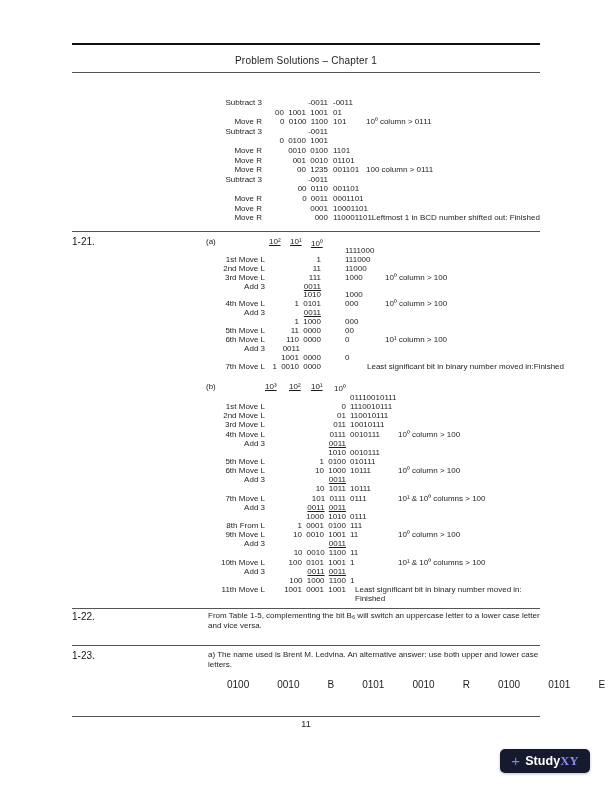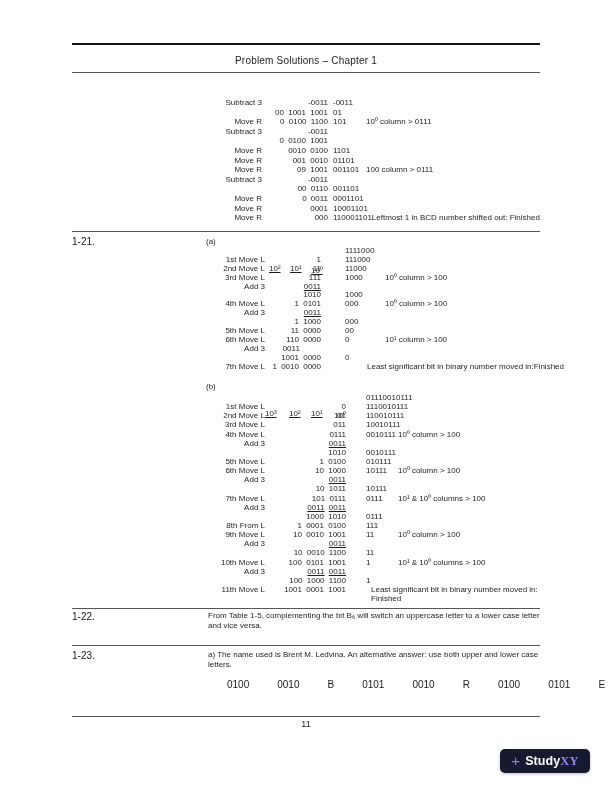--- a/index.html
+++ b/index.html
@@ -33,29 +33,29 @@
   .b1 .noteT{margin-left:0;}
   .pa .arow{height:8.9px;line-height:8.9px;}
   .pa .lbl{width:115px;}
   .pa .bcd{width:56px;}
   .pa .bin{margin-left:24px;}
   .pa .note{left:235px;}
   .pa .noteT{margin-left:22px;}
   .pb .arow{height:9.15px;line-height:9.15px;}
   .pb .lbl{width:115px;}
   .pb .bcd{width:81px;}
-  .pb .bin{margin-left:20px;}
+  .pb .bin{margin-left:4px;}
   .pb .note{left:248px;}
   .pb .noteT{margin-left:5px;}
   .pa{left:150px;top:247px;}
   .pb{left:150px;top:393px;}
   
   .parthdr{position:absolute;font-size:8px;height:10px;}
   .parthdr .ptag{position:absolute;left:56px;top:0;}
-  .hcol{position:absolute;top:0;margin-top:27px;}
+  .hcol{position:absolute;top:0;}
   .ha{left:150px;top:237px;width:300px;}
   .hb{left:150px;top:382px;width:300px;}
   .ha .hcol0{left:119px;} .ha .hcol1{left:140px;} .ha .hcol2{left:161px;}
   .hb .hcol0{left:115px;} .hb .hcol1{left:139px;} .hb .hcol2{left:161px;} .hb .hcol3{left:184px;}
   
   .secnum{position:absolute;left:72px;font-size:10px;color:#161616;}
   .para{position:absolute;left:208px;width:334px;font-size:8px;line-height:10px;color:#1e1e1e;}
   .codes{position:absolute;left:227px;top:679px;font-size:10px;display:flex;}
   .cgroup{display:flex;}
   .cgroup + .cgroup{margin-left:28px;}
@@ -81,21 +81,21 @@
   <div class="line thin" style="left:72px;top:72px;width:468px;"></div>
 
   <div class="algo b1">
       <div class="arow"><span class="lbl">Subtract 3</span><span class="bcd"><span>-0011</span></span><span class="bin">-0011</span></div>
       <div class="arow"><span class="lbl"></span><span class="bcd"><span>00 1001 1001</span></span><span class="bin">01</span></div>
       <div class="arow"><span class="lbl">Move R</span><span class="bcd"><span>0 0100 1100</span></span><span class="bin">101</span><span class="note">10⁰ column &gt; 0111</span></div>
       <div class="arow"><span class="lbl">Subtract 3</span><span class="bcd"><span>-0011</span></span><span class="bin"></span></div>
       <div class="arow"><span class="lbl"></span><span class="bcd"><span>0 0100 1001</span></span><span class="bin"></span></div>
       <div class="arow"><span class="lbl">Move R</span><span class="bcd"><span>0010 0100</span></span><span class="bin">1101</span></div>
       <div class="arow"><span class="lbl">Move R</span><span class="bcd"><span>001 0010</span></span><span class="bin">01101</span></div>
-      <div class="arow"><span class="lbl">Move R</span><span class="bcd"><span>09 1001</span></span><span class="bin">001101</span><span class="note">100 column &gt; 0111</span></div>
+      <div class="arow"><span class="lbl">Move R</span><span class="bcd"><span>00 1235</span></span><span class="bin">001101</span><span class="note">100 column &gt; 0111</span></div>
       <div class="arow"><span class="lbl">Subtract 3</span><span class="bcd"><span>-0011</span></span><span class="bin"></span></div>
       <div class="arow"><span class="lbl"></span><span class="bcd"><span>00 0110</span></span><span class="bin">001101</span></div>
       <div class="arow"><span class="lbl">Move R</span><span class="bcd"><span>0 0011</span></span><span class="bin">0001101</span></div>
       <div class="arow"><span class="lbl">Move R</span><span class="bcd"><span>0001</span></span><span class="bin">10001101</span></div>
       <div class="arow"><span class="lbl">Move R</span><span class="bcd"><span>000</span></span><span class="bin">110001101</span><span class="noteT">Leftmost 1 in BCD number shifted out: Finished</span></div>
     </div>
 
   <div class="line thin" style="left:72px;top:231px;width:468px;"></div>
 
   <div class="secnum" style="top:236px;">1-21.</div>

